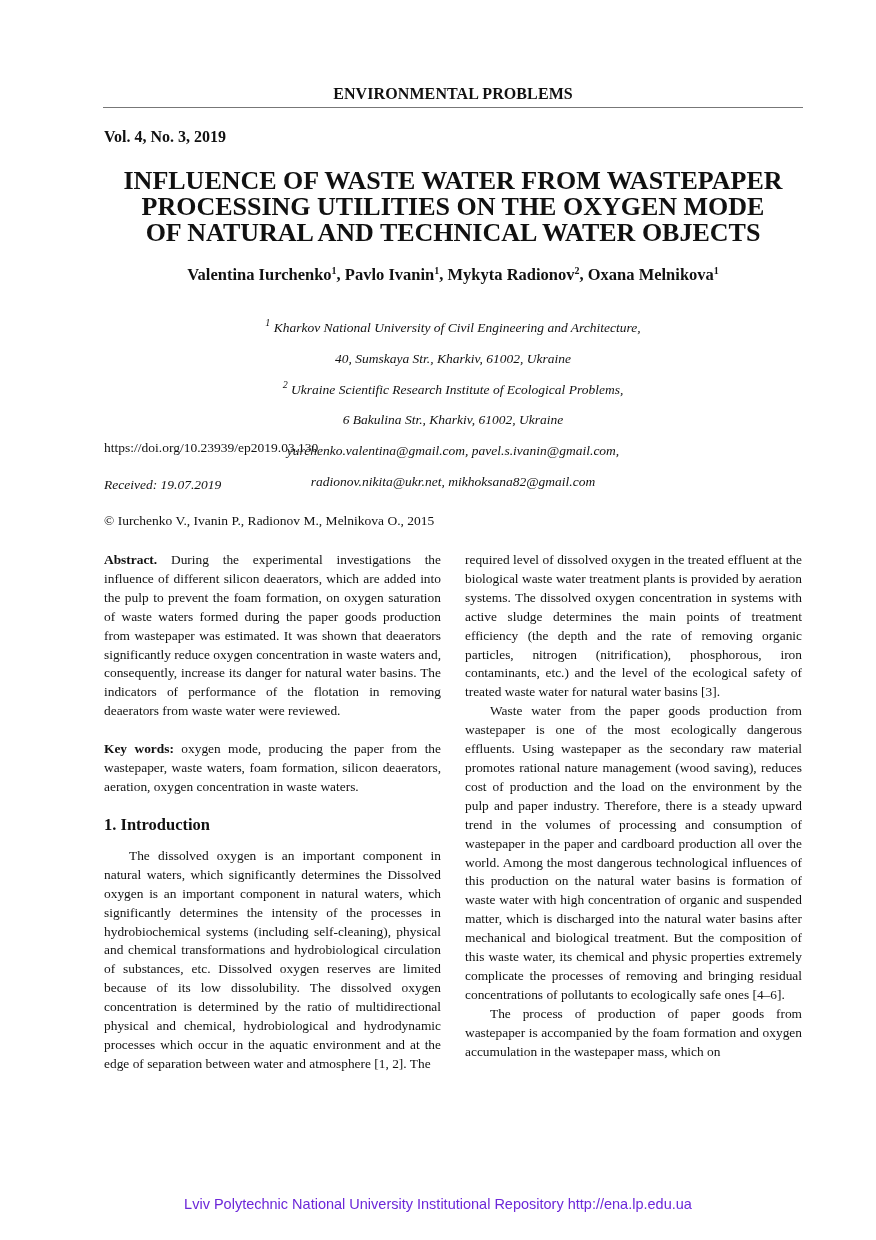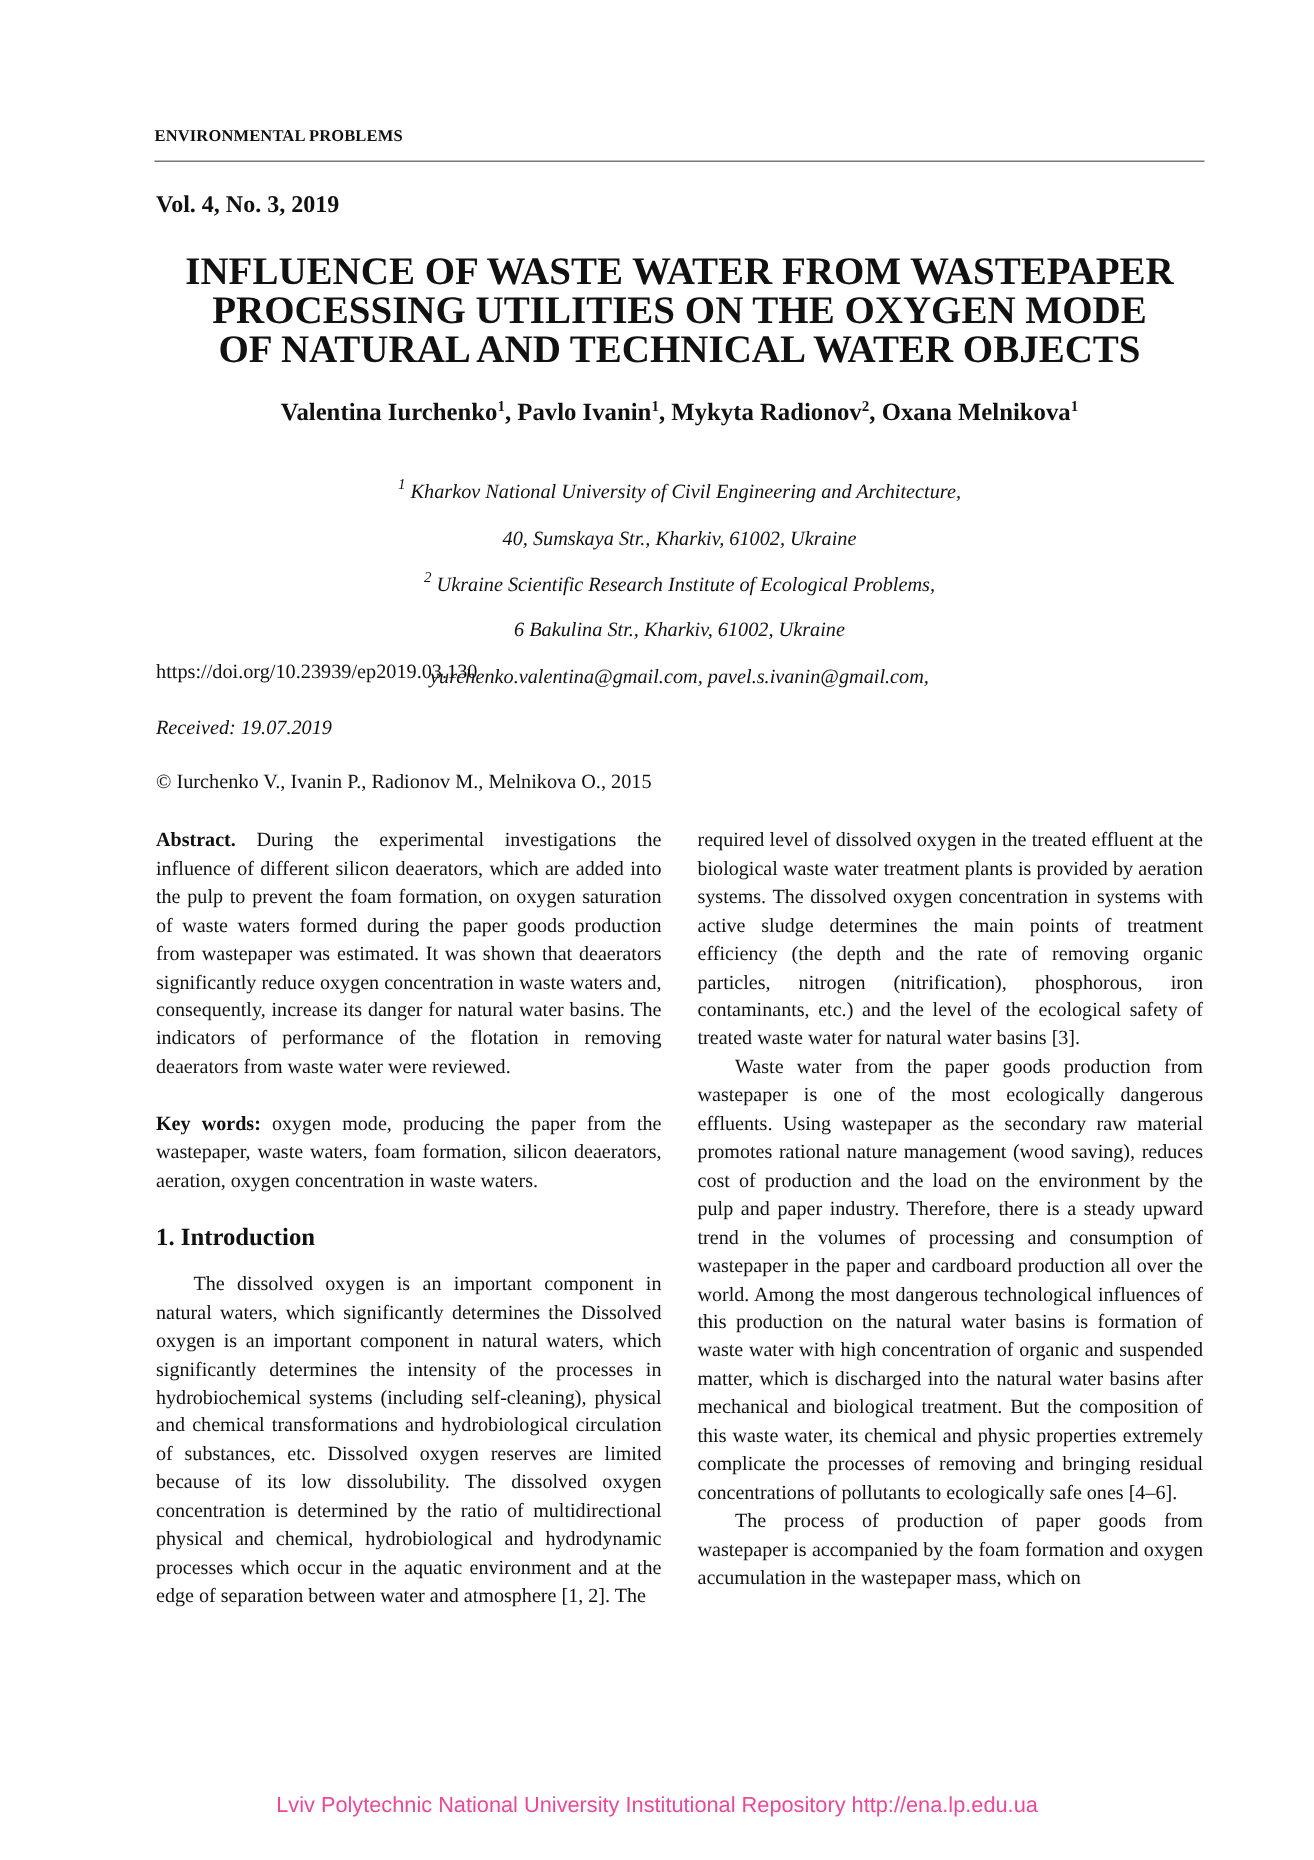--- a/index.html
+++ b/index.html
@@ -13,22 +13,23 @@
       position: relative;
       overflow: hidden;
       font-family: "Liberation Serif", "DejaVu Serif", serif;
       color: #111111;
     }
     .journal-header {
       position: absolute;
       left: 103px;
       top: 85px;
       width: 700px;
+      text-align: center;
       font-weight: bold;
-      font-size: 11px;
+      font-size: 16px;
       letter-spacing: 0.1px;
     }
     .header-rule {
       position: absolute;
       left: 103px;
       top: 107px;
       width: 700px;
       height: 0;
       border-top: 1.3px solid #777777;
     }
@@ -106,21 +107,21 @@
     .label-bold { font-weight: bold; }
 
     .footer {
       position: absolute;
       left: 0;
       top: 1196px;
       width: 876px;
       text-align: center;
       font-family: "Liberation Sans", "DejaVu Sans", sans-serif;
       font-size: 14.5px;
-      color: #ec4899;
+      color: #6d28d9;
     }
   </style>
 </head>
 <body>
 
 <div class="journal-header">ENVIRONMENTAL PROBLEMS</div>
 <div class="header-rule"></div>
 <div class="volume">Vol. 4, No. 3, 2019</div>
 
 <div class="title">
@@ -130,20 +131,21 @@
 </div>
 
 <div class="authors"><span>Valentina Iurchenko</span><sup>1</sup><span>, </span><span>Pavlo Ivanin</span><sup>1</sup><span>, </span><span>Mykyta Radionov</span><sup>2</sup><span>, </span><span>Oxana Melnikova</span><sup>1</sup></div>
 
 <div class="affil">
   <div><sup>1</sup> <span>Kharkov National University of Civil Engineering and Architecture,</span></div>
   <div>40, Sumskaya Str., Kharkiv, 61002, Ukraine</div>
   <div><sup>2</sup> <span>Ukraine Scientific Research Institute of Ecological Problems,</span></div>
   <div>6 Bakulina Str., Kharkiv, 61002, Ukraine</div>
   <div>yurchenko.valentina@gmail.com, pavel.s.ivanin@gmail.com,</div>
+  <div>radionov.nikita@ukr.net, mikhoksana82@gmail.com</div>
 </div>
 
 <div class="meta doi">https://doi.org/10.23939/ep2019.03.130</div>
 <div class="meta received">Received: 19.07.2019</div>
 <div class="meta copyright">©  Iurchenko V., Ivanin P., Radionov M., Melnikova O., 2015</div>
 
 <div class="col col-left">
   <p><span class="label-bold">Abstract.</span><span> During the experimental investigations the influence of different silicon deaerators, which are added into the pulp to prevent the foam formation, on oxygen saturation of waste waters formed during the paper goods production from wastepaper was estimated. It was shown that deaerators significantly reduce oxygen concentration in waste waters and, consequently, increase its danger for natural water basins. The indicators of performance of the flotation in removing deaerators from waste water were reviewed.</span></p>
   <p class="kw-block"><span class="label-bold">Key words:</span><span> oxygen mode, producing the paper from the wastepaper, waste waters, foam formation, silicon deaerators, aeration, oxygen concentration in waste waters.</span></p>
   <div class="section-heading">1. Introduction</div>

